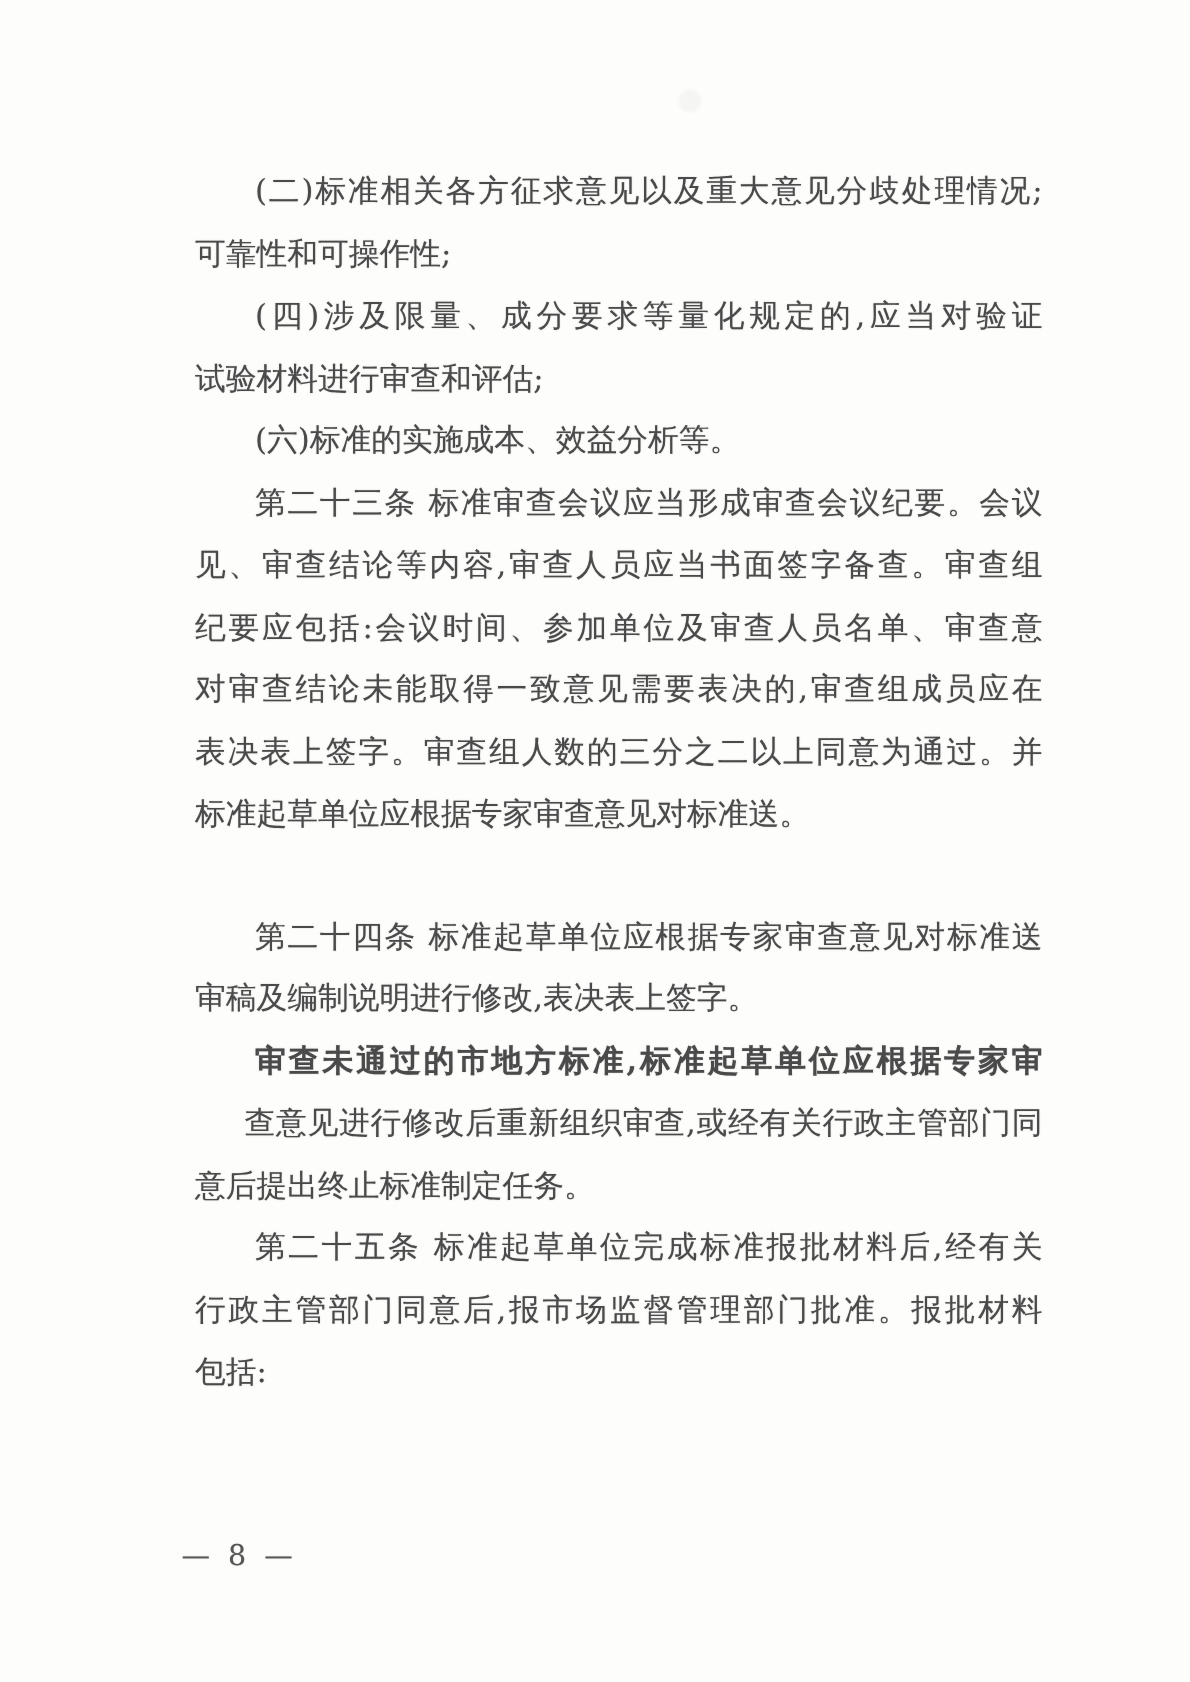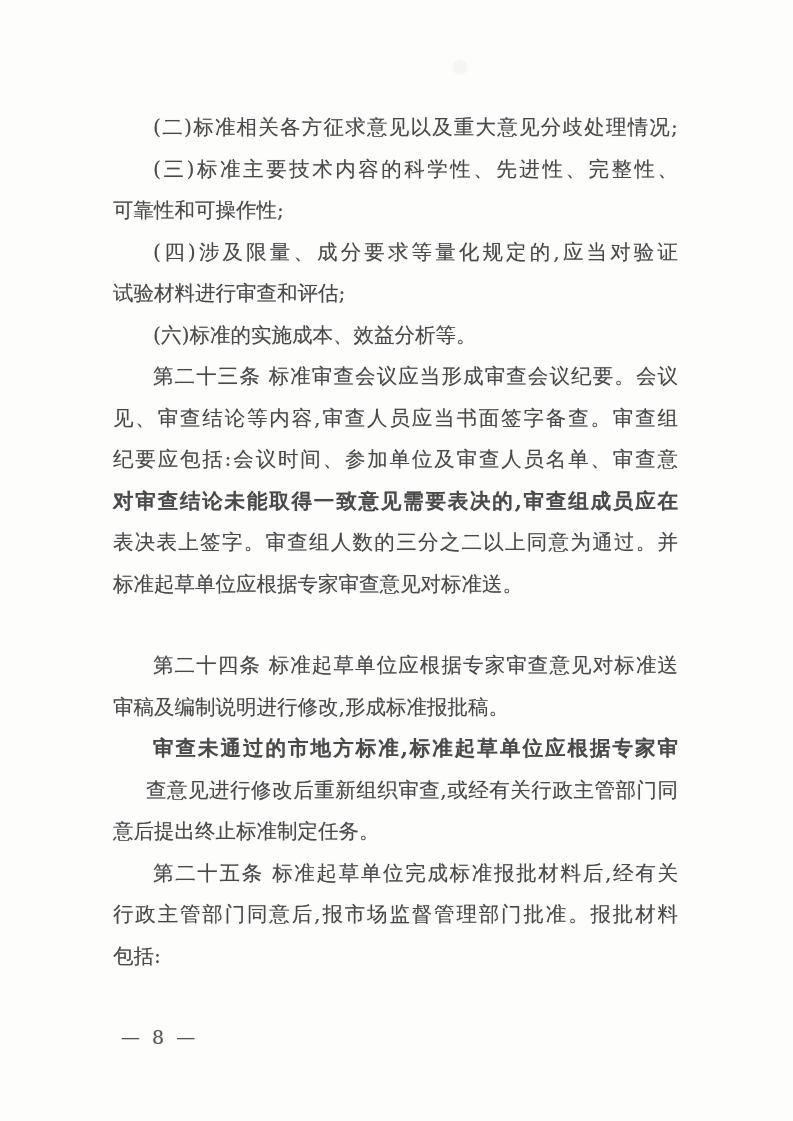--- a/index.html
+++ b/index.html
@@ -17,21 +17,21 @@
   .page {
     position: absolute;
     left: 0; top: 0;
     width: 793px; height: 1121px;
     background:
       radial-gradient(circle at 58% 6%, rgba(190,190,190,0.12) 0 6px, rgba(190,190,190,0) 9px),
       #fdfdfc;
   }
   .text-block {
     position: absolute;
-    left: 113px;
+    left: 130px;
     top: 107px;
     width: 565px;
   }
   .line {
     height: 41.5px;
     line-height: 41.5px;
     font-size: 20.5px;
     font-weight: 400;
     color: #4a4a4a;
     text-shadow: 0 0 0.8px rgba(110,110,110,0.55);
@@ -58,33 +58,32 @@
     letter-spacing: 3px;
     text-shadow: 0 0 0.8px rgba(110,110,110,0.5);
   }
 </style>
 </head>
 <body style="background: rgb(253, 253, 252);">
 
 <div class="page">
   <div class="text-block">
       <div class="line indent fill" style="color: rgb(74, 74, 74);">(二)标准相关各方征求意见以及重大意见分歧处理情况;</div>
-      <div class="line indent fill" style="color: rgb(74, 74, 74);">(三)标准主要技术内容的科学性、先进性、完整性、</div>
       <div class="line" style="color: rgb(74, 74, 74);">可靠性和可操作性;</div>
       <div class="line indent fill" style="color: rgb(74, 74, 74);">(四)涉及限量、成分要求等量化规定的,应当对验证</div>
       <div class="line" style="color: rgb(74, 74, 74);">试验材料进行审查和评估;</div>
       <div class="line indent" style="color: rgb(74, 74, 74);">(六)标准的实施成本、效益分析等。</div>
       <div class="line indent fill" style="color: rgb(74, 74, 74);">第二十三条 标准审查会议应当形成审查会议纪要。会议</div>
       <div class="line fill" style="color: rgb(74, 74, 74);">见、审查结论等内容,审查人员应当书面签字备查。审查组</div>
       <div class="line fill" style="color: rgb(74, 74, 74);">纪要应包括:会议时间、参加单位及审查人员名单、审查意</div>
-      <div class="line fill" style="color: rgb(74, 74, 74); font-weight: bold;">对审查结论未能取得一致意见需要表决的,审查组成员应在</div>
+      <div class="line fill" style="color: rgb(74, 74, 74);">对审查结论未能取得一致意见需要表决的,审查组成员应在</div>
       <div class="line fill" style="color: rgb(74, 74, 74);">表决表上签字。审查组人数的三分之二以上同意为通过。并</div>
       <div class="line" style="color: rgb(74, 74, 74);">标准起草单位应根据专家审查意见对标准送。</div>
       <div class="line indent fill" style="color: rgb(74, 74, 74); margin-top: 40px;">第二十四条 标准起草单位应根据专家审查意见对标准送</div>
-      <div class="line" style="color: rgb(74, 74, 74);">审稿及编制说明进行修改,形成标准报批稿。</div>
+      <div class="line" style="color: rgb(74, 74, 74);">审稿及编制说明进行修改,表决表上签字。</div>
       <div class="line indent fill" style="color: rgb(74, 74, 74); font-weight: bold;">审查未通过的市地方标准,标准起草单位应根据专家审</div>
       <div class="line fill" style="color: rgb(74, 74, 74); margin-left: 33px;">查意见进行修改后重新组织审查,或经有关行政主管部门同</div>
       <div class="line" style="color: rgb(74, 74, 74);">意后提出终止标准制定任务。</div>
       <div class="line indent fill" style="color: rgb(74, 74, 74);">第二十五条 标准起草单位完成标准报批材料后,经有关</div>
       <div class="line fill" style="color: rgb(74, 74, 74);">行政主管部门同意后,报市场监督管理部门批准。报批材料</div>
       <div class="line" style="color: rgb(74, 74, 74);">包括:</div>
     </div>
   <div class="footer-page-number" style="color: rgb(85, 85, 85);">— 8 —</div>
 </div>
 

